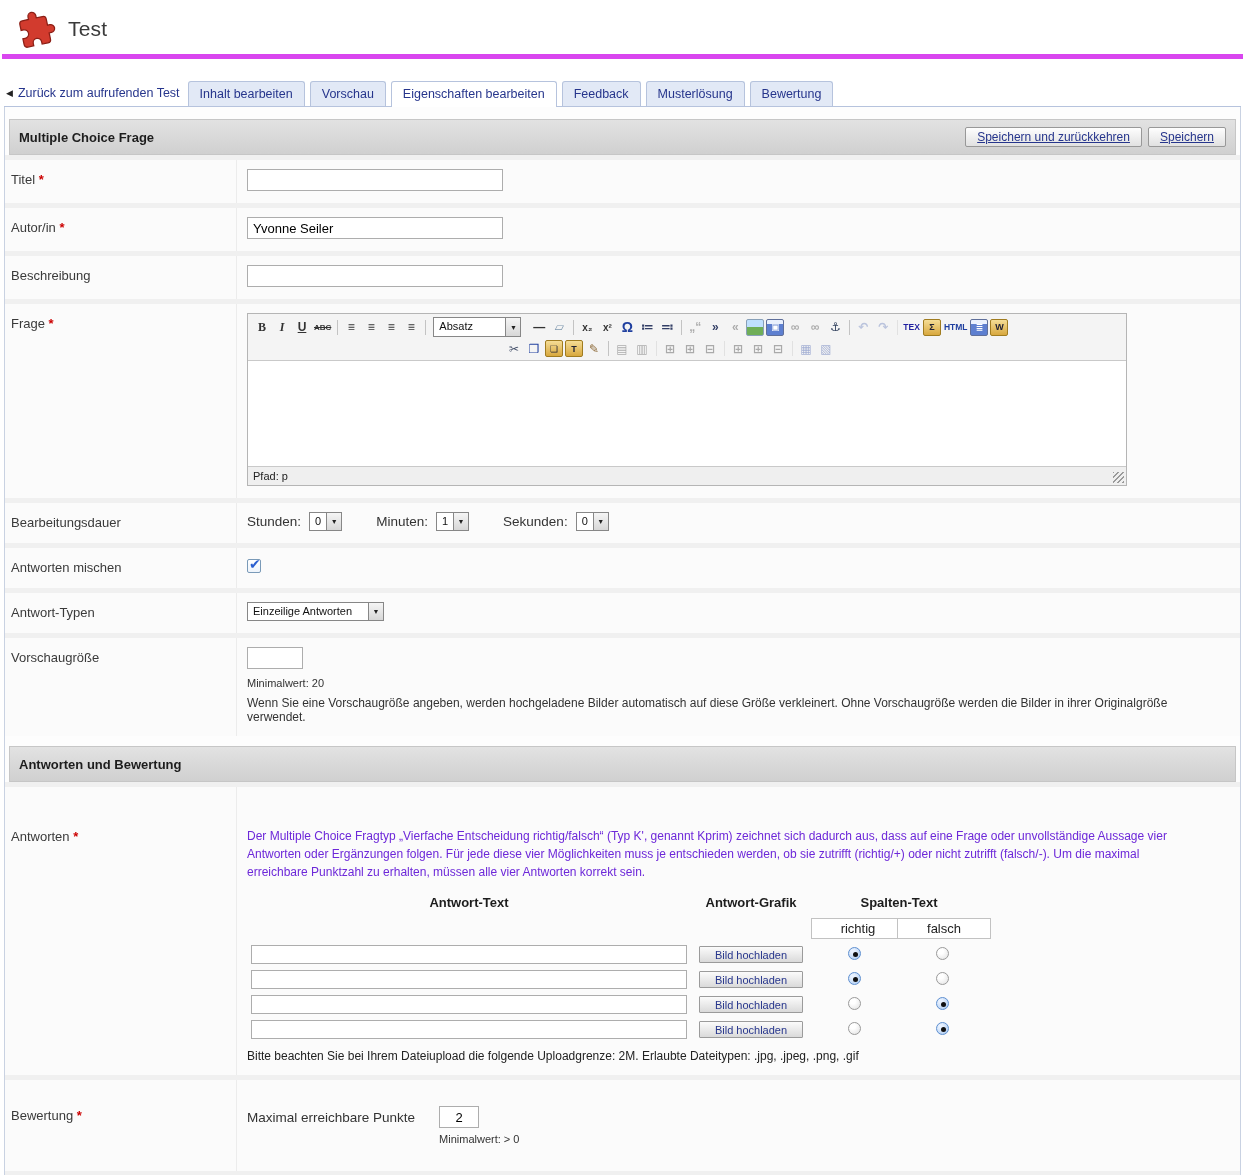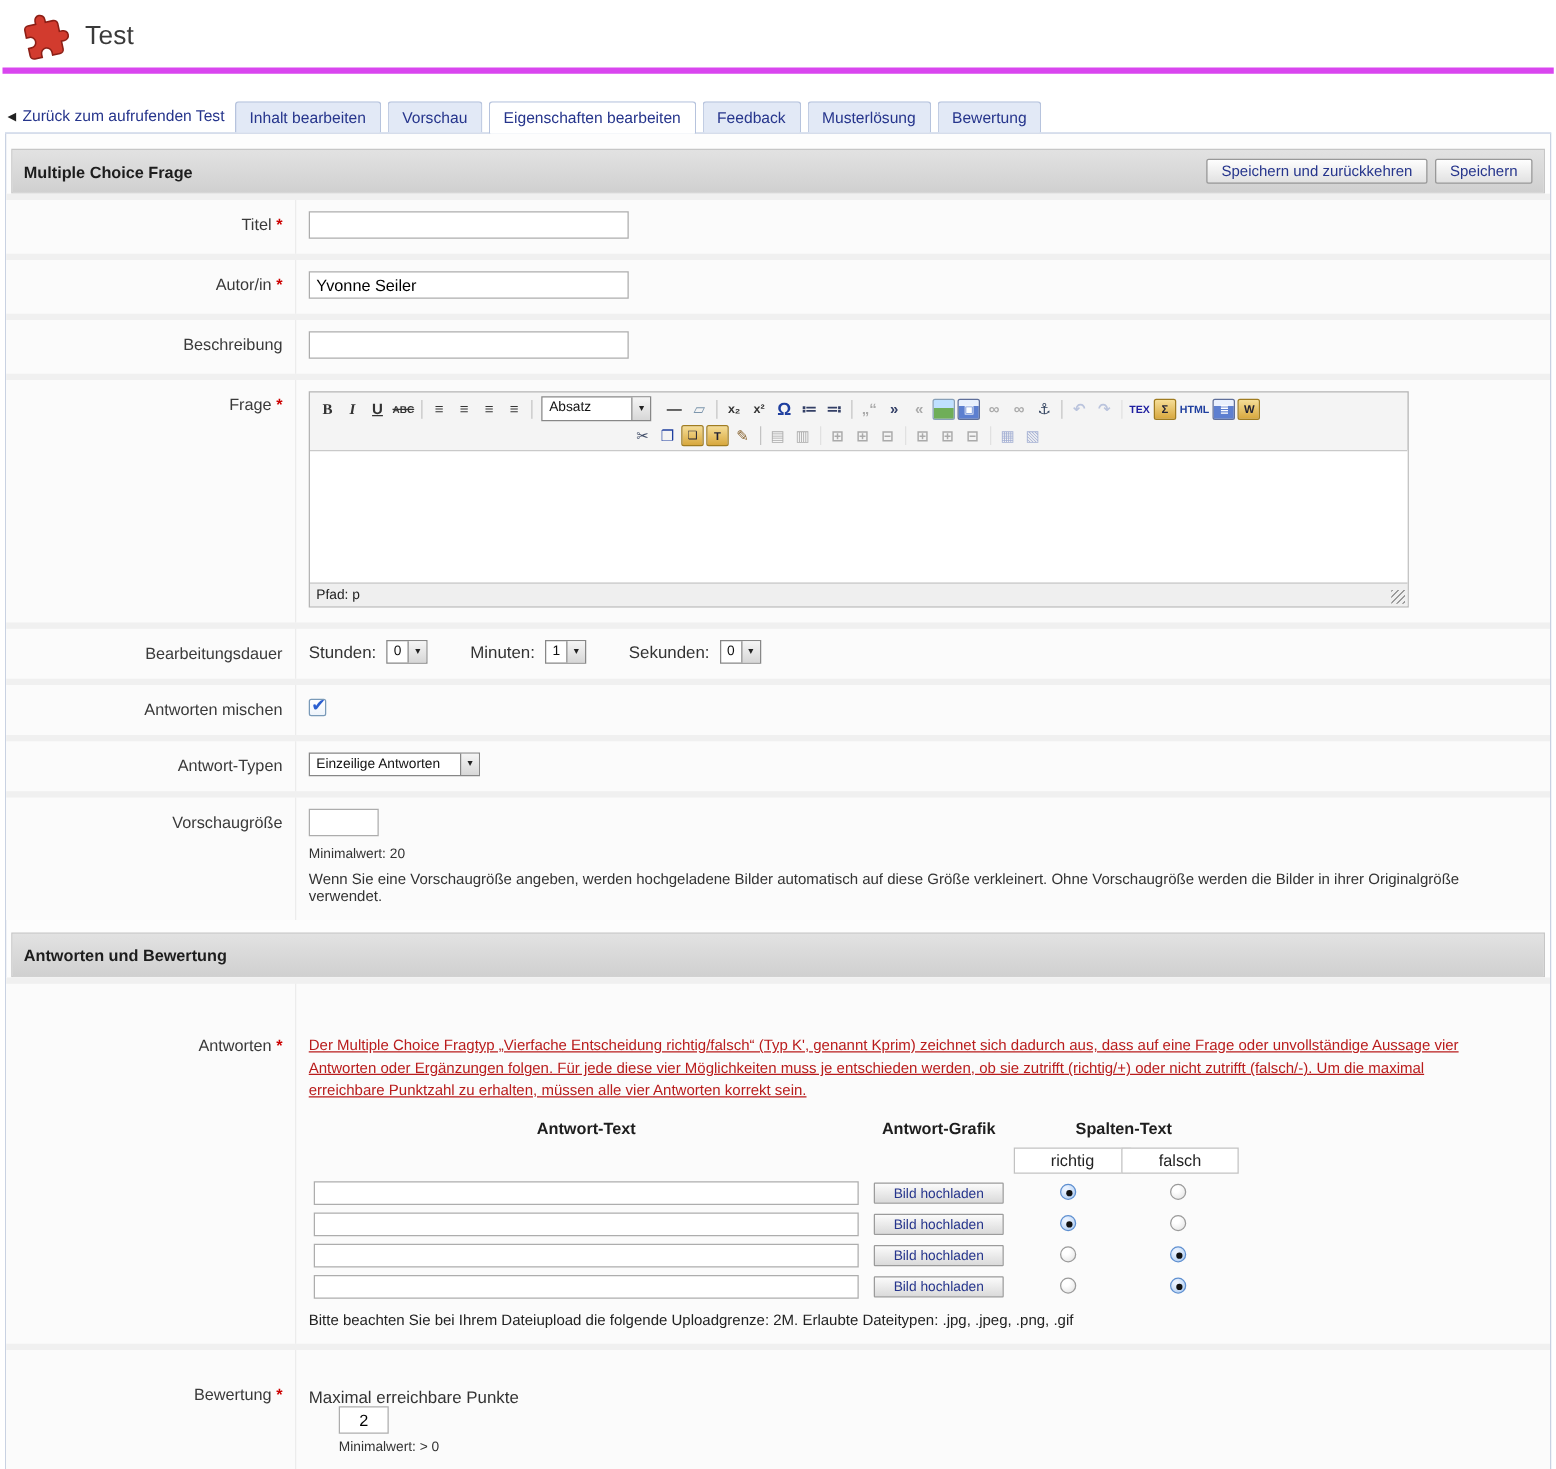--- a/index.html
+++ b/index.html
@@ -21,25 +21,25 @@
   .tab.active { background:#fff; margin-bottom:-1px; padding-bottom:6px; }
 
   
   .form-box { margin:0 4px; border:1px solid #c9d2e2; border-top:none; background:#fdfdfd; padding-top:12px; }
 
   .sect-bar { margin:0 4px; height:36px; display:flex; align-items:center; justify-content:space-between;
               padding:0 9px; background:linear-gradient(#e2e2e2,#d0d0d0); border:1px solid #c6c6c6; }
   .sect-title { font-size:13px; font-weight:bold; color:#1d1d1d; }
   .bar-actions { display:flex; gap:6px; }
   .btn { font-family:inherit; font-size:12px; color:#26358c; background:linear-gradient(#fefefe,#e1e1e1);
-         border:1px solid #989898; border-radius:2px; height:20px; padding:0 11px; cursor:pointer; }
+         border:1px solid #989898; border-radius:2px; height:20px; padding:0 11px; cursor:pointer;text-decoration:underline; }
 
   .form-body { background:#fbfbfb; }
   .frow { display:flex; border-top:5px solid #f0f0f0; background:#fbfbfb; }
-  .flabel { width:232px; flex:0 0 232px; text-align:right; padding:12px 10px 10px 6px;
+  .flabel { width:232px; flex:0 0 232px; padding:12px 10px 10px 6px;
             font-size:13px; color:#3a3a3a; border-right:1px solid #ececec; }
   .req { color:#cc0000; font-weight:bold; }
   .fcontent { flex:1; padding:9px 14px 12px 10px; font-size:13px; }
 
   .txt { height:22px; border:1px solid #adadad; background:#fff; font-family:inherit; font-size:13px; padding:0 5px; }
   .w256 { width:256px; } .w56 { width:56px; }
 
   .mini { font-size:11px; color:#333; }
   .hint { font-size:12px; color:#333; }
 
@@ -94,39 +94,39 @@
   .ed-path { background:#efefef; border-top:1px solid #c9c9c9; font-size:11px; color:#222;
              padding:3px 5px; position:relative; }
   .ed-path::after { content:""; position:absolute; right:2px; bottom:2px; width:11px; height:11px;
              background:repeating-linear-gradient(135deg,#9a9a9a 0 1px,transparent 1px 3.5px); }
 
   
   .dur-line { display:flex; align-items:center; gap:8px; font-size:13.5px; }
   .dur-gap { width:18px; }
 
   
-  .ans-desc { font-size:12px; line-height:1.5; max-width:935px; color:#b91c1c;text-decoration:underline; }
+  .ans-desc { font-size:12px; line-height:1.5; max-width:935px; color:#6d28d9; }
   .ans-table { margin-top:14px; }
   .ans-head, .ans-subhead, .ans-row { display:flex; align-items:center; }
   .col-text { width:444px; text-align:center; }
   .col-grafik { width:120px; text-align:center; }
   .col-r { width:86px; text-align:center; }
   .col-f { width:90px; text-align:center; }
   .head-label { font-size:13px; font-weight:bold; color:#1d1d1d; }
   .ans-subhead { margin-top:8px; }
   .colhead-box { display:inline-block; width:94px; height:21px; line-height:19px; text-align:center;
                  background:#fff; border:1px solid #c2c2c2; font-size:13px; color:#222; }
   .ans-row { margin-top:6px; }
   .ans-input { width:436px; height:19px; margin-left:4px; }
   .upload-btn { width:104px; height:17px; font-size:11px; color:#26358c; font-family:inherit;
                 background:linear-gradient(#fbfbfb,#dadada); border:1px solid #9b9b9b; border-radius:1px; cursor:pointer; }
   .upload-note { margin-top:10px; font-size:12px; color:#222; }
 
   
-  .points-line { display:flex; align-items:flex-start; font-size:13.5px;flex-direction:column; }
+  .points-line { display:flex; align-items:flex-start; font-size:13.5px; }
   .points-col { display:inline-flex; flex-direction:column; margin-left:24px; align-items:flex-start; }
   .points-input { width:40px; height:22px; text-align:center; }
   .points-col .mini { margin-top:5px; }
 </style>
 </head>
 <body>
 
 <div class="page-header" data-name="page-header">
   <span data-name="puzzle-icon" style="display:inline-flex">
     <svg width="38" height="38" viewBox="0 0 24 24" style="transform:rotate(-12deg)">

